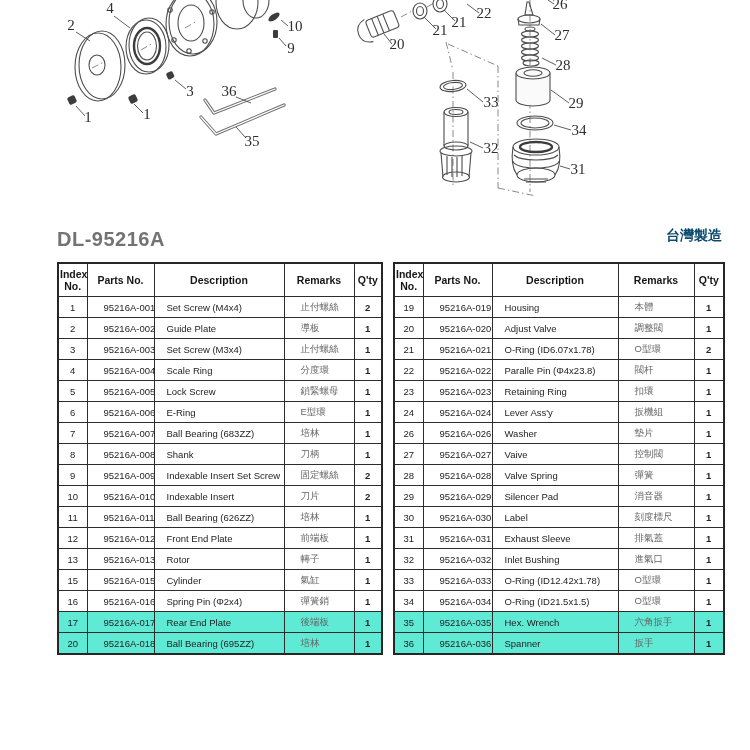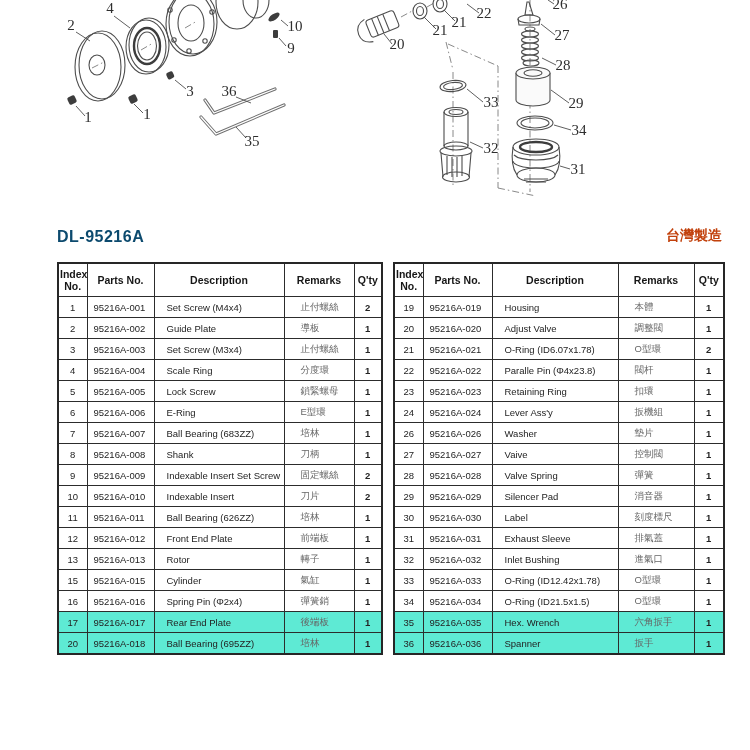--- a/index.html
+++ b/index.html
@@ -19,25 +19,25 @@
   .axis{stroke:#6b6b6b;stroke-width:0.8;fill:none;stroke-dasharray:7 3 1.5 3;}
   .wrench-outer{stroke:#6f6f6f;stroke-width:3.2;fill:none;stroke-linejoin:round;stroke-linecap:round;}
   .wrench-inner{stroke:#ffffff;stroke-width:1.3;fill:none;stroke-linejoin:round;stroke-linecap:round;}
   #callout-layer text{
     font-family:"Liberation Serif", serif;
     font-size:15px;fill:#2e2e2e;text-anchor:middle;
   }
   
   .doc-title{
     position:absolute;left:57px;top:228px;
-    font-size:16px;font-weight:bold;letter-spacing:0.5px;color:#0c4a6e;
+    font-size:20px;font-weight:bold;letter-spacing:0.5px;color:#737373;
   }
   .made-in{
     position:absolute;right:28px;top:227px;
-    font-size:14px;font-weight:600;color:#c2410c;
+    font-size:14px;font-weight:600;color:#0c4a6e;
   }
   
   table.parts-table{
     position:absolute;top:262px;
     border-collapse:collapse;table-layout:fixed;background:#fff;
     border:2px solid #262626;
   }
   #left-table{left:57px;width:324px;}
   #right-table{left:393px;width:330px;}
   .parts-table th,.parts-table td{
@@ -45,21 +45,21 @@
     overflow:hidden;white-space:nowrap;
   }
   .parts-table th{
     font-size:10.5px;font-weight:bold;text-align:center;
     height:30px;line-height:1.15;white-space:normal;padding:1px;color:#161616;
   }
   .parts-table td{
     font-size:9.5px;height:20px;padding:0 3px;color:#232323;
   }
   td.col-index{text-align:center;}
-  td.col-parts{text-align:left;padding-left:6px;}
+  td.col-parts{text-align:left;padding-left:16px;}
   td.col-desc{text-align:left;padding-left:12px;}
   td.col-remarks{text-align:left;padding-left:16px;color:#666;}
   td.col-qty{text-align:center;font-weight:600;}
   tr.hl td{background:#5eead4;}
 </style>
 </head>
 <body>
 
 <svg id="diagram" width="750" height="215" viewBox="0 0 750 215">
 

